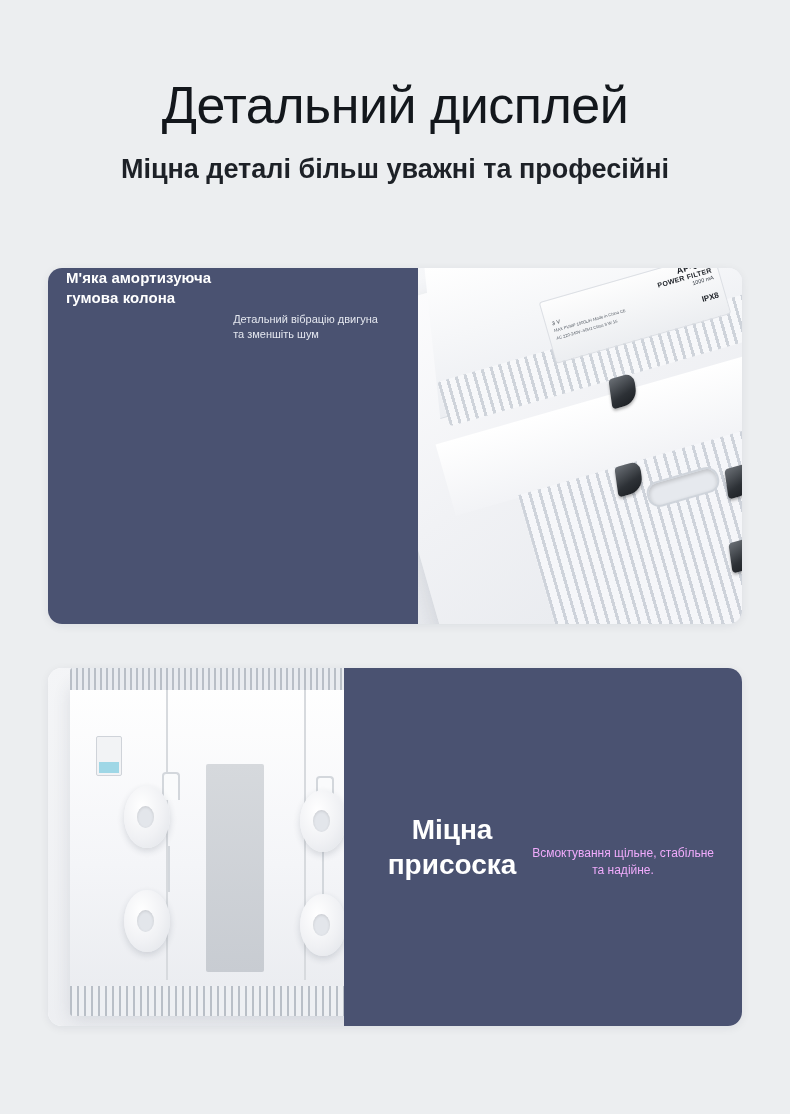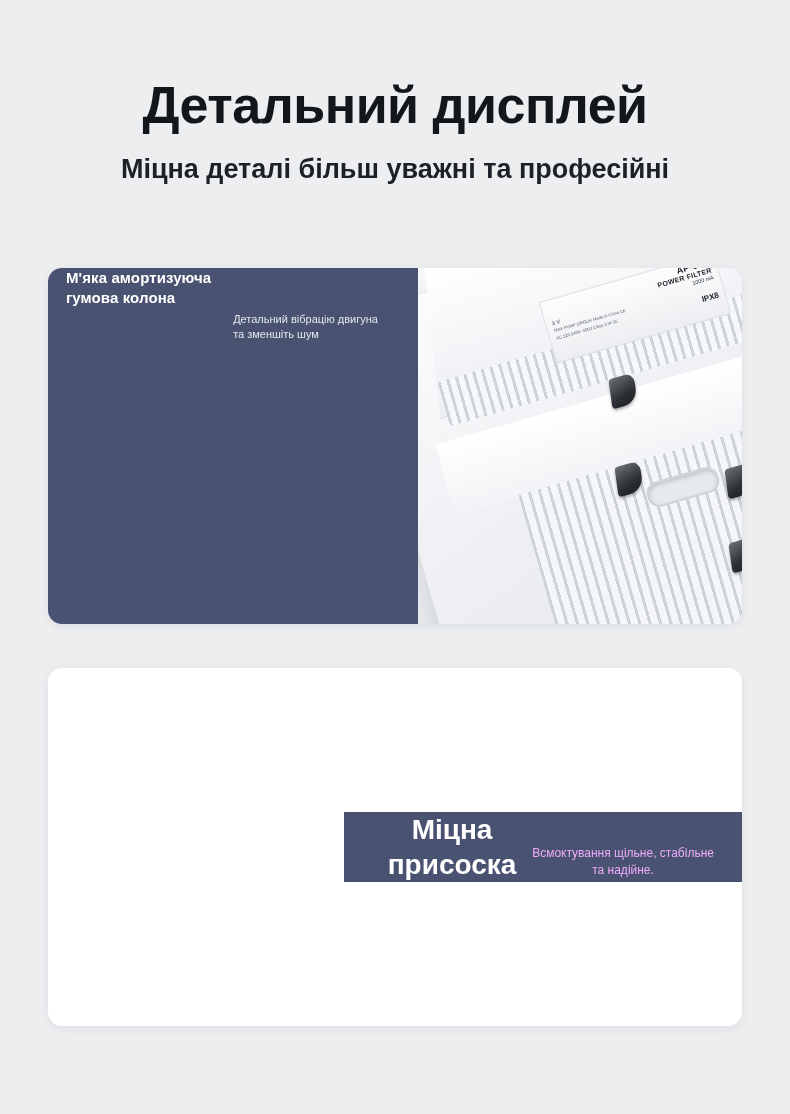--- a/index.html
+++ b/index.html
@@ -21,21 +21,21 @@
     box-sizing: border-box;
   }
 
   
   .heading-block {
     text-align: center;
     padding-top: 78px;
   }
   .title {
     font-size: 52px;
-    font-weight: 700;
+    font-weight: 400;
     color: #13171c;
     letter-spacing: -0.5px;
     line-height: 1.05;
     margin: 0;
   }
   .subtitle {
     font-size: 27px;
     font-weight: 600;
     color: #1d2127;
     margin: 22px 0 0 0;
@@ -53,21 +53,20 @@
     box-shadow: 0 2px 10px rgba(20,30,50,0.07);
     display: flex;
   }
   .card-top {
     top: 268px;
     height: 356px;
   }
   .card-bottom {
     top: 668px;
     height: 358px;
-    align-items: center;
   }
 
   
   .panel {
     background: #4a5271;
     color: #ffffff;
     position: relative;
     flex: none;
     display: flex;
     flex-direction: row;

